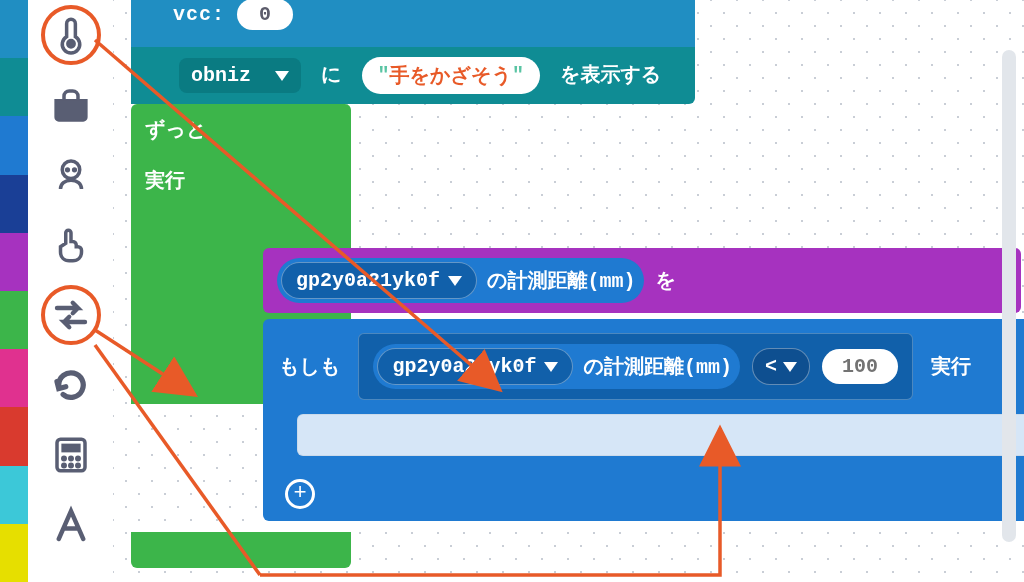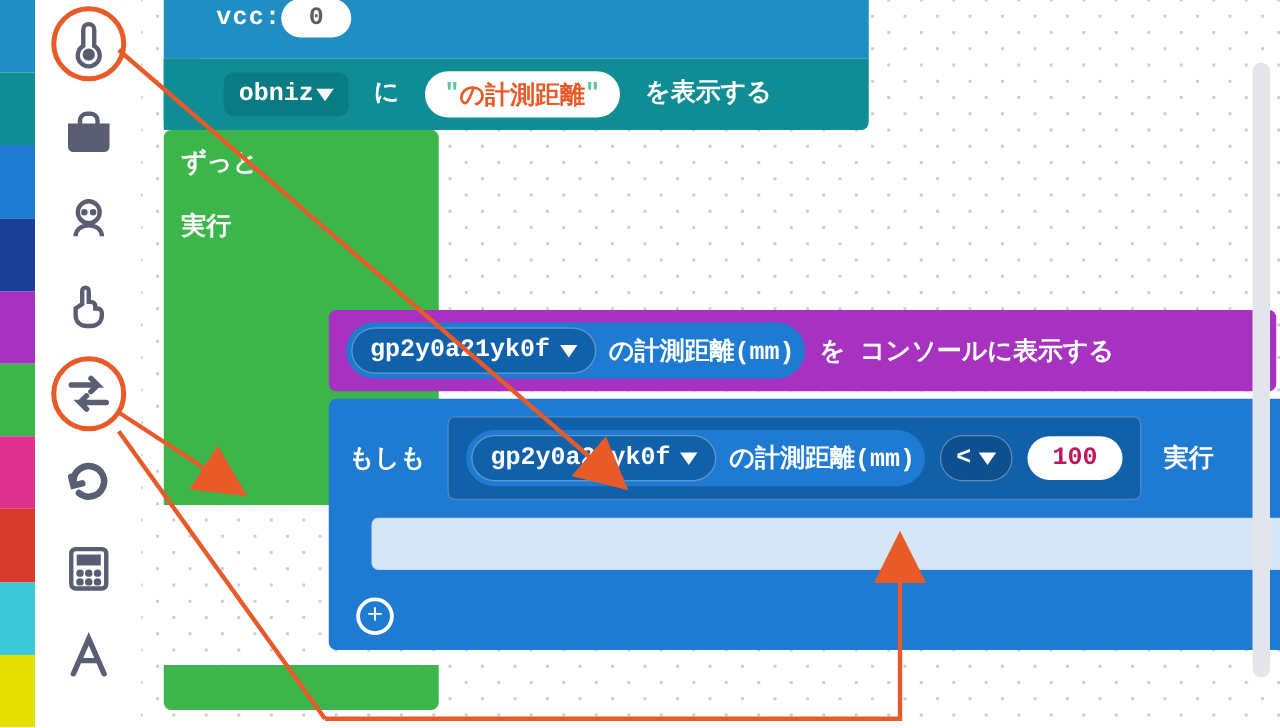--- a/index.html
+++ b/index.html
@@ -63,21 +63,21 @@
     position: relative;
   }
   
   .blk-teal {
     background: #208ec2;
     width: 564px;
     padding: 8px 14px 14px 14px;
     border-bottom-left-radius: 0;
     border-bottom-right-radius: 0;
   }
-  .row { display:flex; align-items:center; margin: 3px 0;}
+  .row { display:flex; align-items:center; gap:12px; margin: 3px 0;}
   .label {
     min-width: 80px;
     text-align: right;
     color: #fff;
     font-family: "Courier New", monospace;
     letter-spacing: 1px;
   }
   .oval {
     background:#fff;
     color:#5c5c6b;
@@ -96,21 +96,21 @@
     border-bottom-left-radius: 0;
     border-top-left-radius: 0;
     border-top-right-radius: 0;
     position: relative;
   }
   .blk-dteal .tab {
     position:absolute; left:0; top:-0px; bottom:-0px; width:30px; background:#0f8c94;
     border-radius:0 0 0 6px;
   }
   .chip {
-    background:#0a7b82; border-radius:8px; padding:6px 12px; display:inline-flex; align-items:center; gap:2px;
+    background:#0a7b82; border-radius:8px; padding:6px 12px; display:inline-flex; align-items:center; gap:24px;
   }
   .tri { width:0;height:0;border-left:7px solid transparent;border-right:7px solid transparent;border-top:10px solid #fff; display:inline-block;}
   .strchip {
     background:#fff; color:#e85a28; border-radius:20px; padding:5px 16px; font-weight:700;
     display:inline-flex; align-items:center;
   }
   .strchip .q { color:#59c4a3; font-weight:700; }
   
   .blk-green {
     background:#3cb54a;
@@ -162,21 +162,21 @@
     padding:10px 14px;
     display:inline-flex; align-items:center; gap:12px;
     position:relative;
     border-radius: 6px;
     border:1px solid rgba(255,255,255,.25);
   }
   .hex:before, .hex:after{
     content:""; position:absolute; top:0; width:14px; height:100%;
   }
   .op { background:#0e4f90; border-radius:18px; padding:6px 12px; display:inline-flex; align-items:center; gap:6px; border:1px solid rgba(255,255,255,.35);}
-  .oval-wht { background:#fff; color:#be185d; border-radius:20px; padding:6px 20px; font-weight:700;}
+  .oval-wht { background:#fff; color:#737373; border-radius:20px; padding:6px 20px; font-weight:700;}
   .blue-slot {
     margin-left:34px; margin-right:10px; height:42px; background:#d6e6f7; border-radius:6px;
     border:1px solid rgba(0,0,0,.05);
   }
   .blue-bar { height:14px; }
   .blue-add {
     margin-left:12px; padding:6px 0 12px 10px; font-size:28px; font-weight:400;
   }
   .plus-circ {
     width:30px;height:30px;border:3px solid #fff;border-radius:50%;color:#fff;display:inline-flex;align-items:center;justify-content:center;font-size:22px;line-height:1;
@@ -278,21 +278,21 @@
 
     <div class="blk blk-dteal">
       <span class="tab"></span>
       <span class="chip">
         <span>obniz</span>
         <span class="tri"></span>
       </span>
       <span style="margin:0 8px;">に</span>
       <span class="strchip">
         <span class="q">"</span>
-        <span>の計測距離</span>
+        <span>手をかざそう</span>
         <span class="q">"</span>
       </span>
       <span style="margin-left:8px;">を表示する</span>
     </div>
 
     <div class="green-outer">
       <div class="blk blk-green" style="height:300px;border-radius:6px 6px 0 0;">
         <div>ずっと</div>
         <div style="margin-top:24px;">実行</div>
       </div>
@@ -302,21 +302,20 @@
 
       <div class="blk blk-purple" style="display:flex;align-items:center;gap:12px;">
         <span class="sens-chip-outer">
           <span class="dd">
             <span>gp2y0a21yk0f</span>
             <span class="tri"></span>
           </span>
           <span>の計測距離(mm)</span>
         </span>
         <span>を</span>
-        <span>コンソールに表示する</span>
       </div>
 
       <div class="blk blk-blue" style="margin-top:6px;">
         <div class="blue-top">
           <span>もしも</span>
           <span class="hex">
             <span class="sens-chip-outer" style="background:#1f7ad1;">
               <span class="dd">
                 <span>gp2y0a21yk0f</span>
                 <span class="tri"></span>

